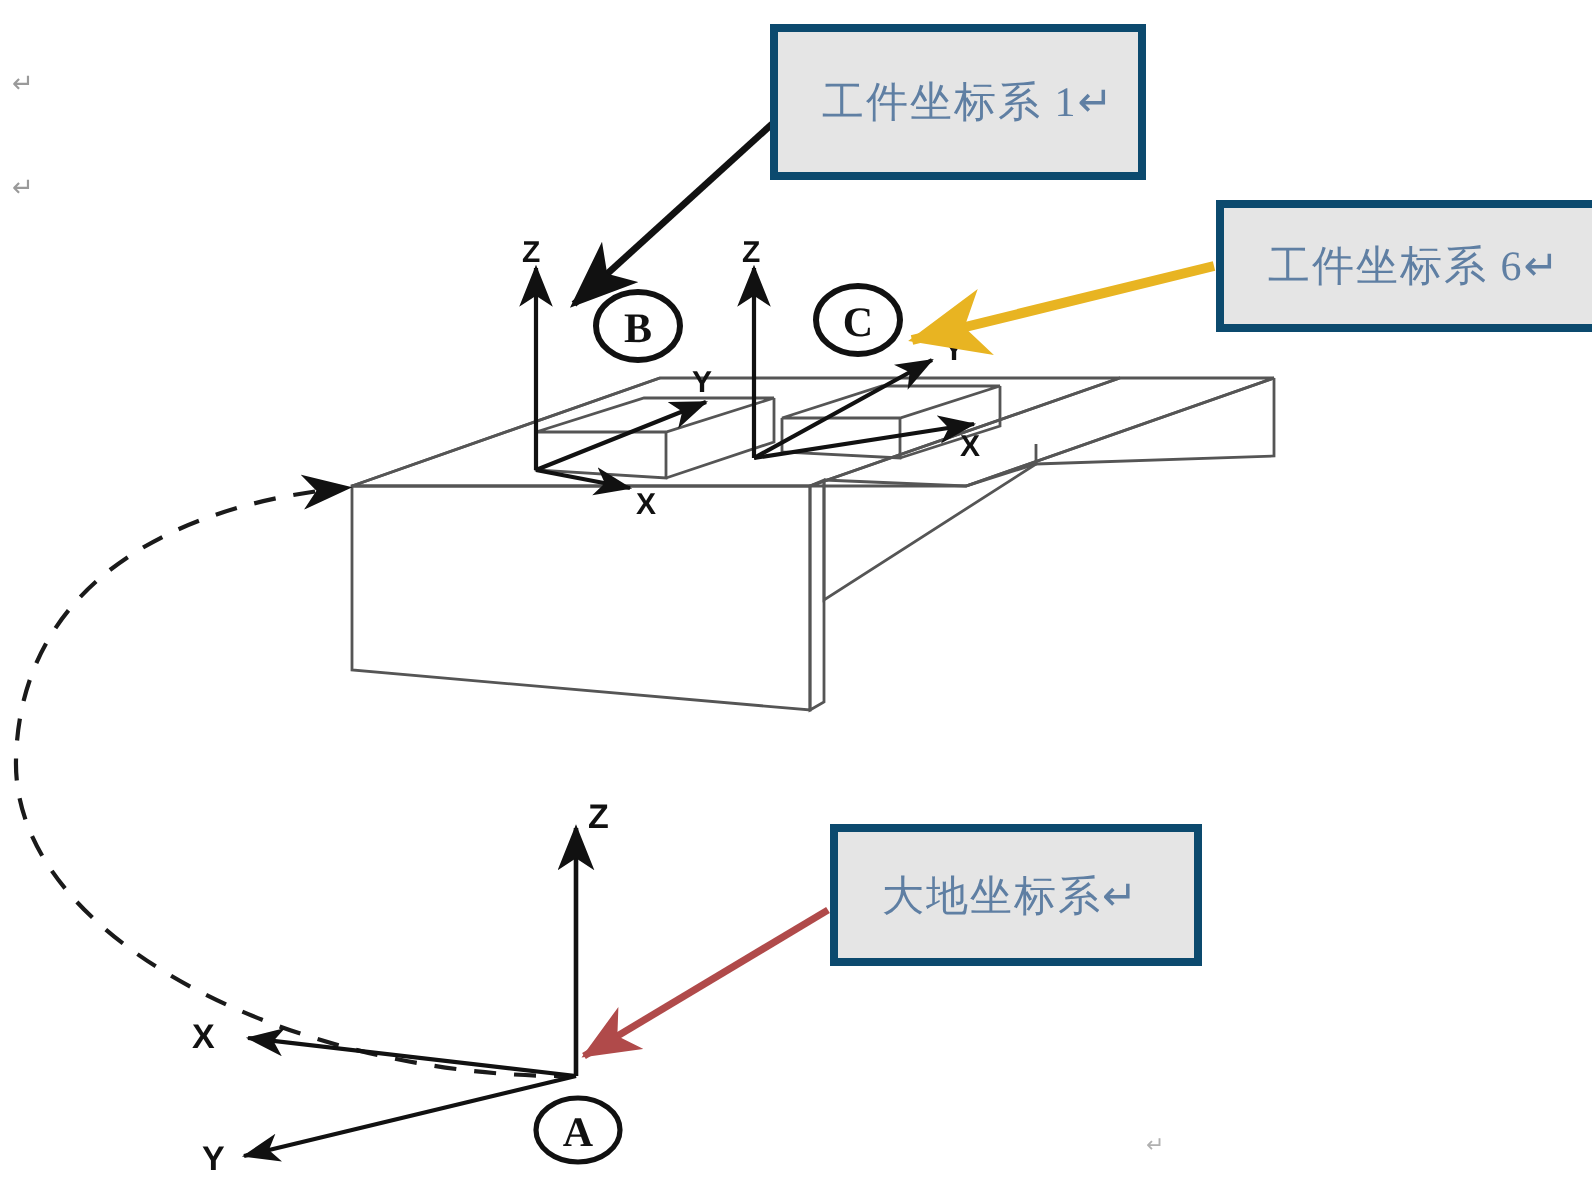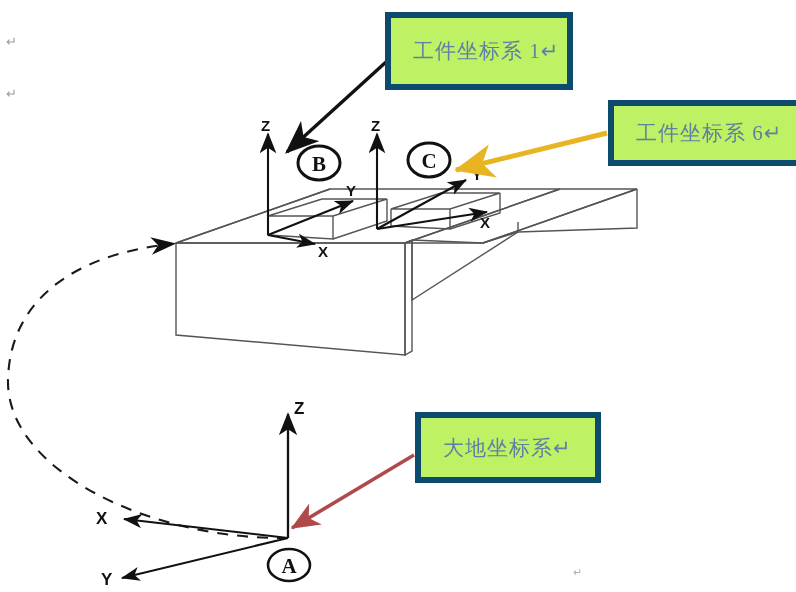--- a/index.html
+++ b/index.html
@@ -20,22 +20,22 @@
   #diagram-svg {
     position: absolute;
     left: 0;
     top: 0;
     width: 796px;
     height: 592px;
   }
   .callout-box {
     position: absolute;
     box-sizing: border-box;
-    border: 6px solid #0c4a6e;
-    background: #bef264;
+    border: 4px solid #0c4a6e;
+    background: #e5e5e5;
     display: flex;
     align-items: center;
     overflow: hidden;
   }
   .callout-text {
     font-family: "Liberation Serif", serif;
     color: #5f7fa3;
     white-space: nowrap;
     padding-left: 22px;
     letter-spacing: 1px;

